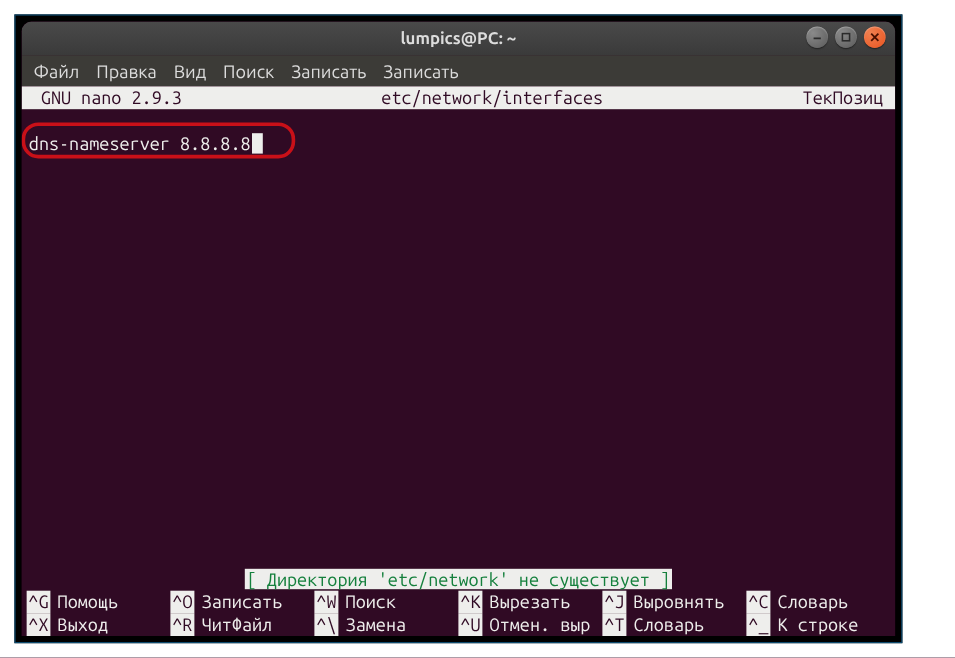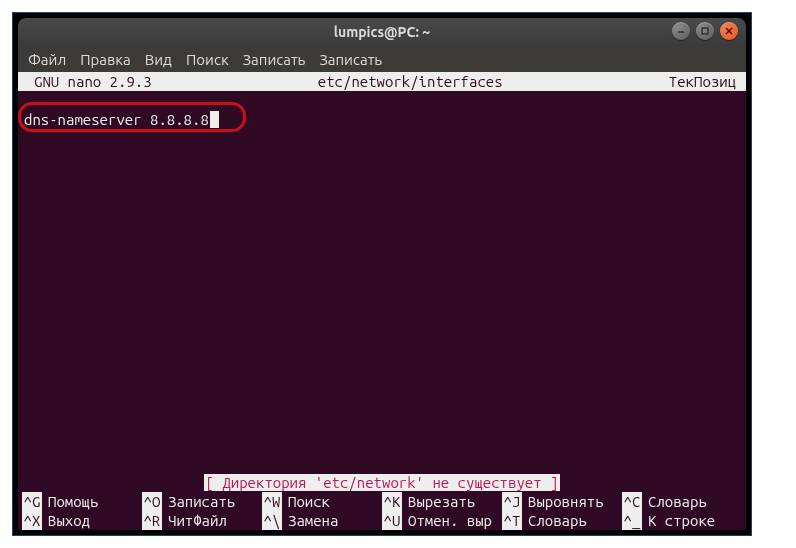--- a/index.html
+++ b/index.html
@@ -88,21 +88,21 @@
     width: 228px; height: 30px;
     border: 3px solid #c81018;
     border-radius: 14px;
     pointer-events: none;
   }
   .status {
     position: absolute; bottom: 38px; left: 0; right: 0;
     text-align: center;
     white-space: pre;
   }
-  .status-inner { background: #eeeeec; color: #be185d; padding: 0 2px; }
+  .status-inner { background: #eeeeec; color: #15803d; padding: 0 2px; }
   .shortcuts {
     position: absolute; bottom: 0; left: 4px; right: 4px;
     height: 38px;
     display: grid;
     grid-template-columns: repeat(6, 1fr);
     grid-template-rows: 19px 19px;
     white-space: nowrap;
     overflow: hidden;
   }
   .sc { display: flex; align-items: center; }

